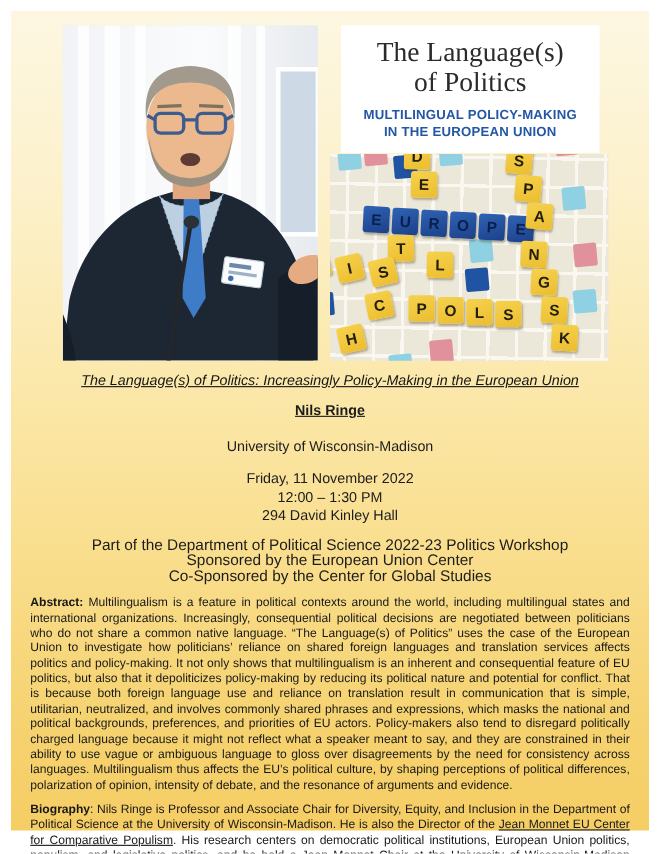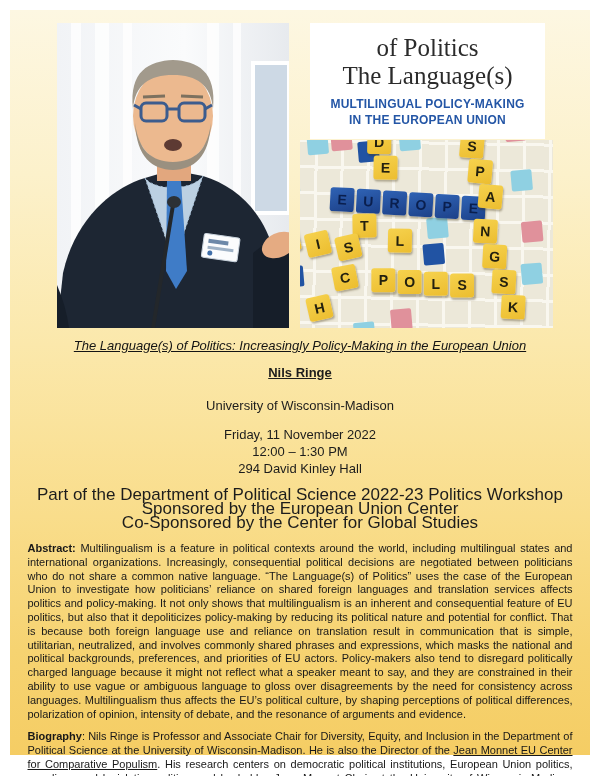--- a/index.html
+++ b/index.html
@@ -58,21 +58,21 @@
   .tile.blue{background:linear-gradient(160deg,#2f63b5 0%,#1c4088 100%);color:#0a1f4e;}
   
   .event{ text-align:center; }
   .talk-title{
     font-size:13px;font-style:italic;text-decoration:underline;
     margin:10px 0 12px 0;color:#141414;
   }
   .speaker-name{font-size:13px;font-weight:700;text-decoration:underline;margin:0 0 18px 0;}
   .affiliation{font-size:13px;margin:0 0 13px 0;}
   .when-where{font-size:13px;line-height:17px;margin:0 0 11px 0;}
-  .sponsors{font-size:17px;line-height:14px;margin:0 0 12px 0;}
+  .sponsors{font-size:14px;line-height:14px;margin:0 0 12px 0;}
   
   .para{
     width:545px;margin:0 auto;text-align:justify;
     font-size:11px;line-height:13.8px;color:#181818;
   }
   .para.bio{margin-top:9px;}
   .plabel{font-weight:700;}
   .ulink{text-decoration:underline;}
   .booktitle{font-style:italic;text-decoration:underline;}
 </style>
@@ -140,22 +140,22 @@
           <rect x="146" y="212" width="36" height="24" rx="2" fill="#fbfcfd" stroke="#c8d2dc"></rect>
           <rect x="151" y="217" width="20" height="4" fill="#6d88a8"></rect>
           <rect x="151" y="224" width="26" height="3" fill="#9fb2c6"></rect>
           <circle cx="154" cy="231" r="2.5" fill="#3f6ea8"></circle>
         </g>
       </svg>
     </div>
 
     <div class="title-card">
       <div class="main-title">
+        <div>The Language(s)</div>
         <div>of Politics</div>
-        <div>The Language(s)</div>
       </div>
       <div class="subtitle">
         <div>MULTILINGUAL POLICY-MAKING</div>
         <div>IN THE EUROPEAN UNION</div>
       </div>
     </div>
 
     <div class="scrabble-photo">
       <div class="board" id="scrabble-board">
           <div class="sq lb" style="left: 8px; top: 40px;"></div>

